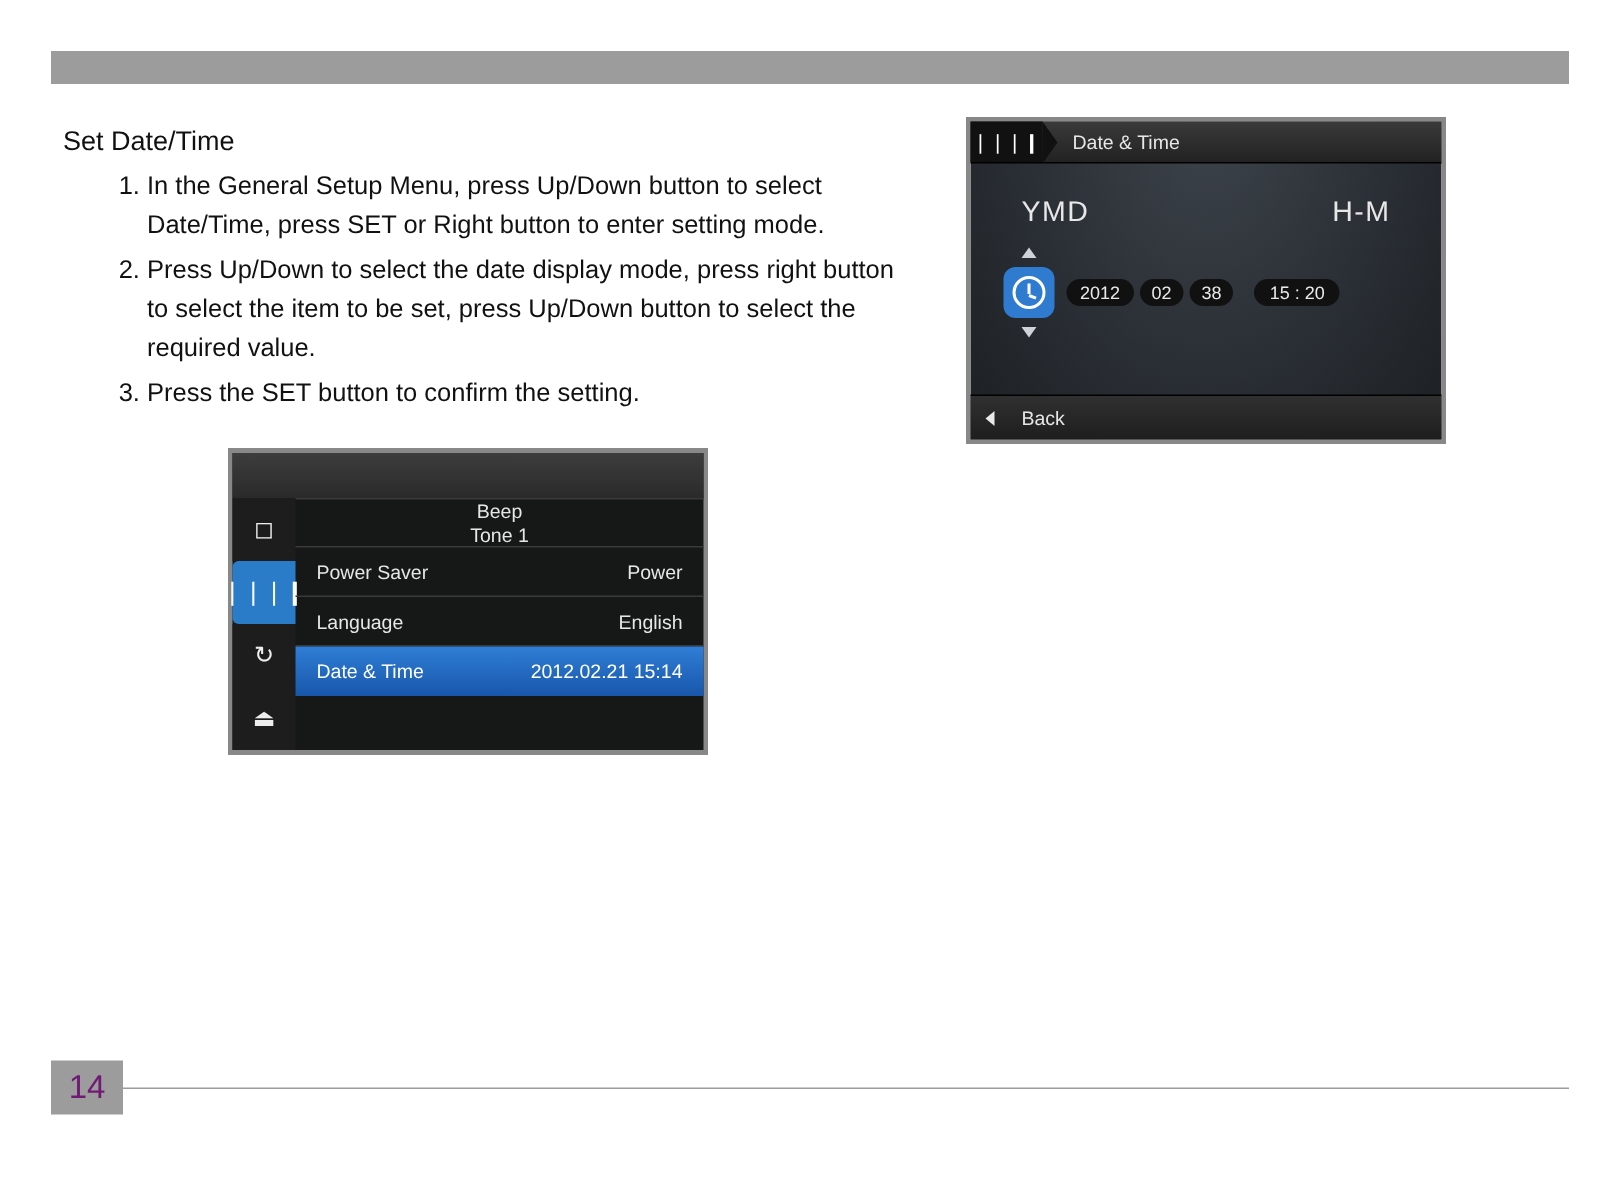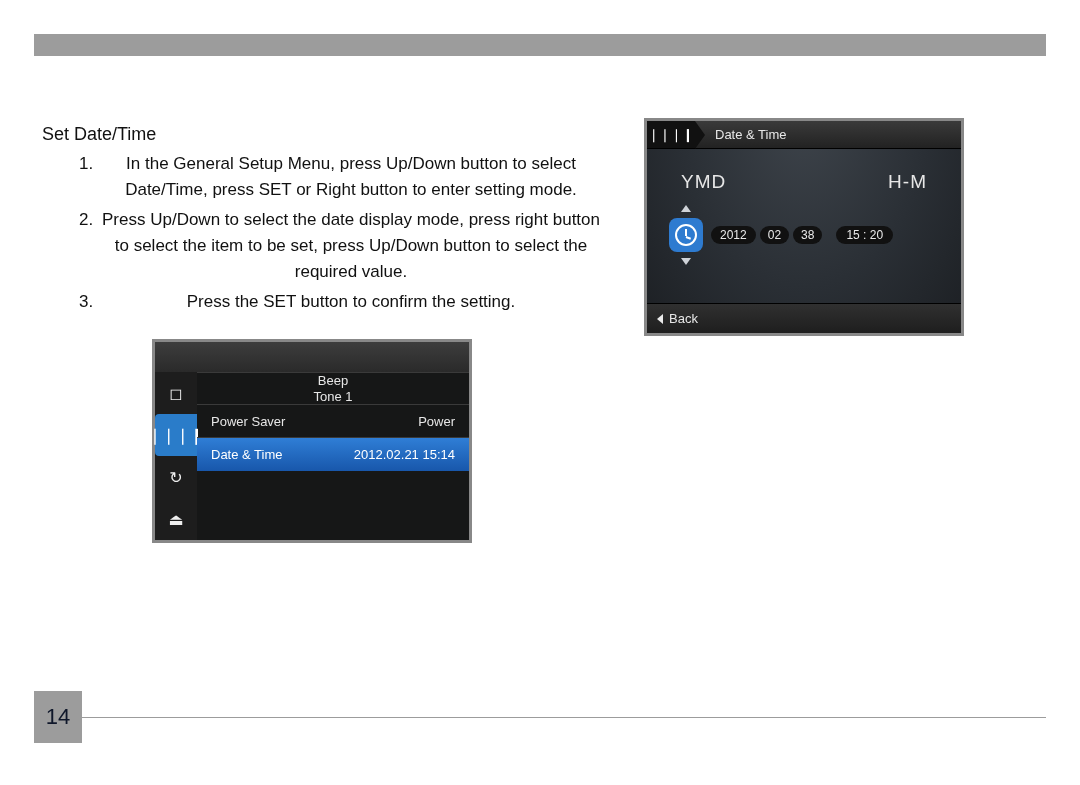--- a/index.html
+++ b/index.html
@@ -15,35 +15,34 @@
     position: absolute;
     left: 34px; right: 34px; top: 34px;
     height: 22px;
     background: #9c9c9c;
   }
   .content-area {
     position: absolute;
     left: 34px; right: 34px; top: 78px;
     display: flex;
     gap: 40px;
-    margin-top: 40px;
   }
   .text-side { flex: 0 0 570px; }
   .section-title {
     font-size: 18px;
     margin: 6px 0 6px 8px;
     font-weight: 400;
   }
   ol.instructions {
     list-style: decimal;
     padding-left: 64px;
     font-size: 17px;
     line-height: 26px;
   }
-  ol.instructions li { margin-bottom: 4px; text-align: center; }
+  ol.instructions li { margin-bottom: 4px; }
 
   
   .menu-device {
     margin: 24px 0 0 118px;
     width: 320px;
     background: #161717;
     border: 3px solid #888;
     color: #e7e7e7;
     font-size: 13px;
   }
@@ -182,42 +181,42 @@
     padding: 3px 8px;
     line-height: 1;
   }
   .pill.year { padding: 3px 9px; }
   .pill.time { padding: 3px 10px; margin-left: 10px; }
   .dt-footer {
     height: 30px;
     display: flex;
     align-items: center;
     padding: 0 10px;
-    gap: 6px;
+    gap: 18px;
     background: linear-gradient(#303030, #1e1e1e);
     border-top: 1px solid #000;
   }
   .back-caret {
     width: 0; height: 0;
     border-top: 5px solid transparent;
     border-bottom: 5px solid transparent;
     border-right: 6px solid #eaeaea;
   }
 
   
   .page-footer {
     position: absolute;
     left: 34px; right: 34px; bottom: 42px;
     display: flex;
     align-items: center;
   }
   .page-block {
-    width: 48px; height: 52px;
+    width: 48px; height: 36px;
     background: #9c9c9c;
-    color: #0f172a;
+    color: #701a75;
     font-size: 22px;
     display: flex;
     align-items: center;
     justify-content: center;
   }
   .page-rule {
     flex: 1;
     height: 1px;
     background: #9c9c9c;
     margin-left: 0;
@@ -258,20 +257,24 @@
           </div>
         </div>
         <div class="menu-items">
           <div class="menu-row">
             <span class="menu-label">Beep</span>
             <span class="menu-val">Tone 1</span>
           </div>
           <div class="menu-row">
             <span class="menu-label">Power Saver</span>
             <span class="menu-val">Power</span>
+          </div>
+          <div class="menu-row">
+            <span class="menu-label">Language</span>
+            <span class="menu-val">English</span>
           </div>
           <div class="menu-row selected">
             <span class="menu-label">Date &amp; Time</span>
             <span class="menu-val">2012.02.21 15:14</span>
           </div>
         </div>
       </div>
     </div>
   </div>
 

